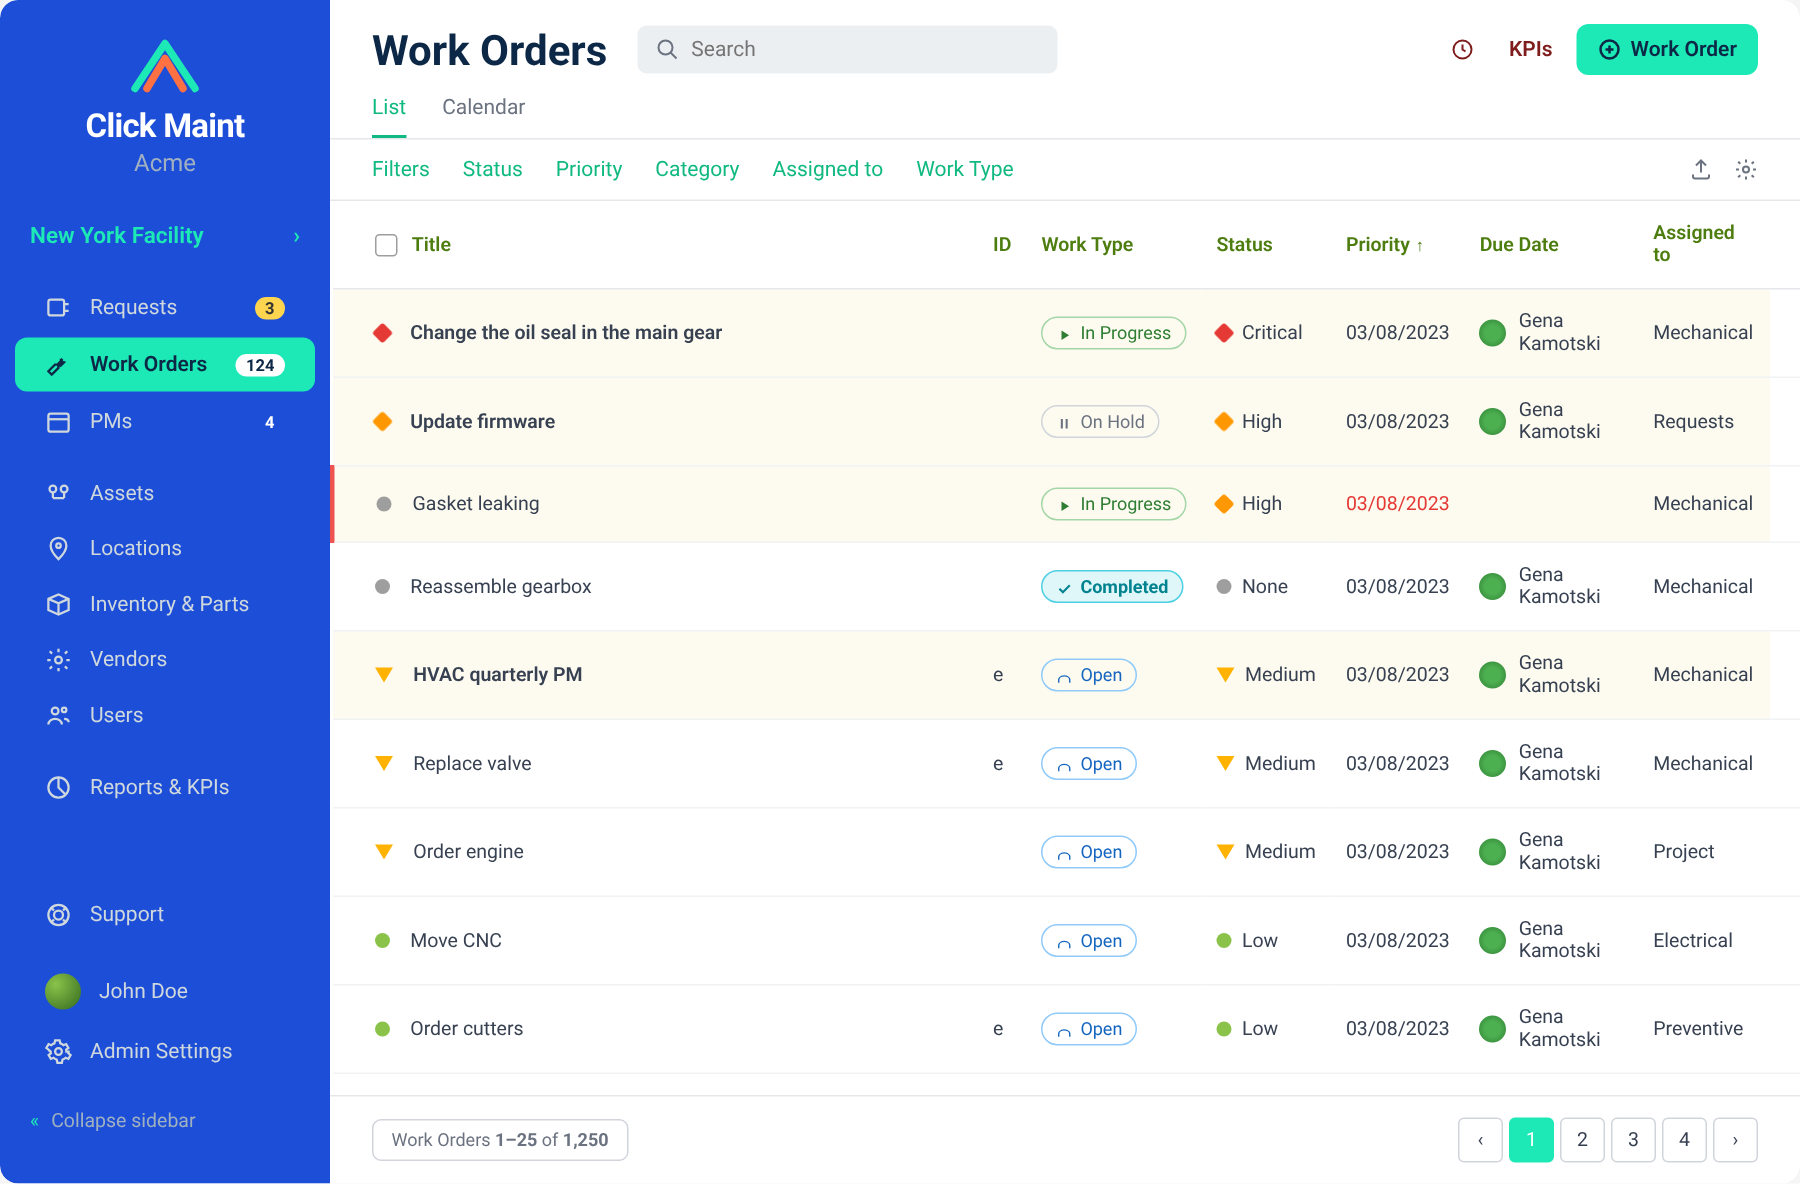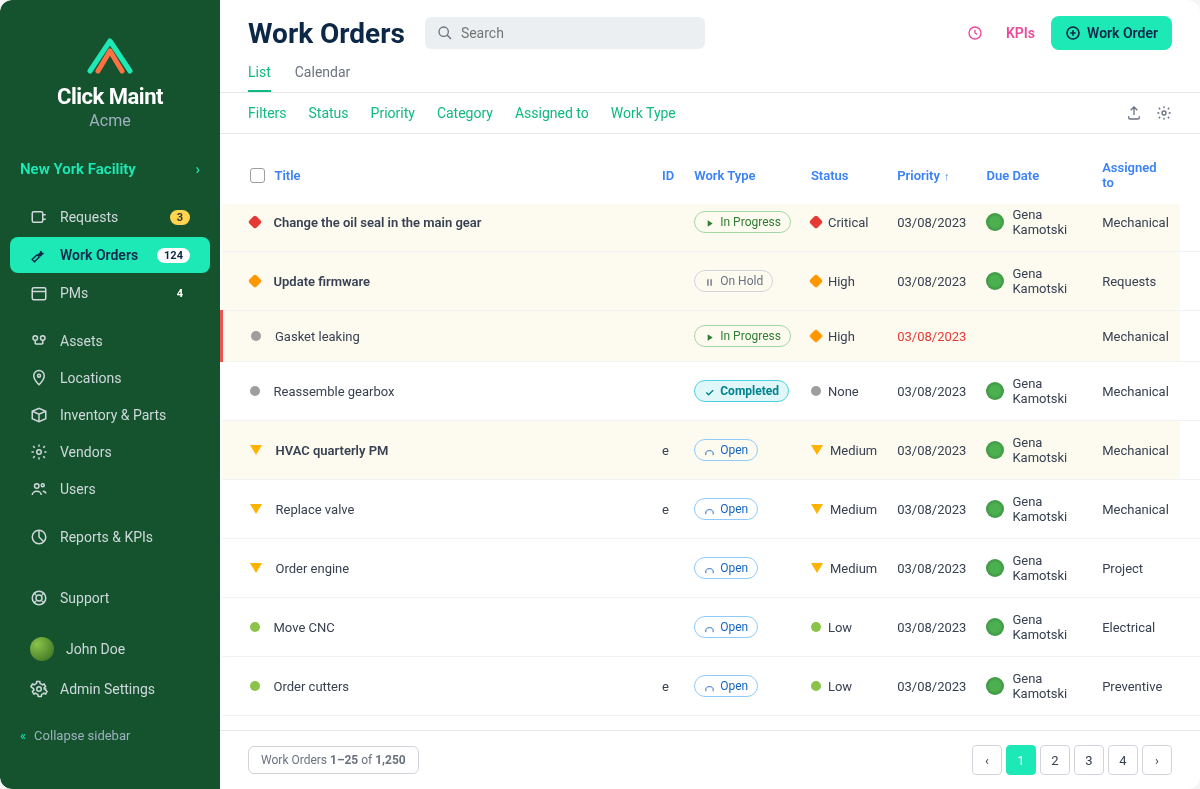--- a/index.html
+++ b/index.html
@@ -1,17 +1,17 @@
 <!DOCTYPE html>
 <html><head>
 <meta charset="utf-8">
 <style>
 * { margin: 0; padding: 0; box-sizing: border-box; font-family: -apple-system, BlinkMacSystemFont, 'Segoe UI', Roboto, sans-serif; }
 body { background: #f5f5f5; width: 1200px; height: 789px; overflow: hidden; border-radius: 12px; display: flex; }
-.sidebar { width: 220px; background: #14532d; color: #fff; display: flex; flex-direction: column; padding: 36px 0; border-radius: 12px 0 0 12px; }
+.sidebar { width: 220px; background: #1d4ed8; color: #fff; display: flex; flex-direction: column; padding: 24px 0; border-radius: 12px 0 0 12px; }
 .logo-area { text-align: center; margin-bottom: 20px; }
 .logo-triangle { width: 60px; height: 40px; margin: 0 auto 8px; }
 .logo-text { font-size: 22px; font-weight: 700; letter-spacing: -0.5px; }
 .logo-sub { font-size: 16px; color: #a0b0c0; margin-top: 2px; }
 .facility { display: flex; align-items: center; justify-content: space-between; padding: 10px 20px; color: #1de9b6; font-size: 15px; font-weight: 600; margin-bottom: 10px; cursor: pointer; }
 .nav-item { display: flex; align-items: center; padding: 9px 20px; font-size: 14px; color: #cfd8dc; cursor: pointer; margin: 1px 10px; border-radius: 8px; }
 .nav-item.active { background: #1de9b6; color: #0d2847; font-weight: 600; }
 .nav-item .icon { width: 18px; height: 18px; margin-right: 12px; display: flex; align-items: center; justify-content: center; }
 .nav-item .label { flex: 1; }
 .badge { background: #ffd54f; color: #333; font-size: 11px; font-weight: 700; padding: 1px 7px; border-radius: 10px; }
@@ -23,29 +23,29 @@
 .collapse .icon { margin-right: 8px; color: #1de9b6; }
 .main { flex: 1; background: #fff; border-radius: 0 12px 12px 0; display: flex; flex-direction: column; overflow: hidden; }
 .topbar { display: flex; align-items: center; padding: 16px 28px 0; gap: 20px; }
 .page-title { font-size: 28px; font-weight: 700; color: #0d2847; }
 .tabs { display: flex; gap: 24px; padding: 8px 28px 0; border-bottom: 1px solid #e5e7eb; }
 .tab { padding: 6px 0 10px; font-size: 14px; color: #6b7280; cursor: pointer; border-bottom: 2px solid transparent; }
 .tab.active { color: #10b981; border-bottom-color: #10b981; font-weight: 400; }
 .search { flex: 1; max-width: 280px; background: #eceff1; border-radius: 6px; padding: 8px 12px; display: flex; align-items: center; gap: 8px; color: #6b7280; }
 .search input { border: none; background: transparent; outline: none; flex: 1; font-size: 14px; }
 .top-actions { display: flex; align-items: center; gap: 16px; margin-left: auto; }
-.kpi-link { display: flex; gap: 23px; color: #ec4899; font-size: 14px; font-weight: 600; cursor: pointer; }
+.kpi-link { display: flex; gap: 23px; color: #7f1d1d; font-size: 14px; font-weight: 600; cursor: pointer; }
 .new-wo { background: #1de9b6; color: #0d2847; border: none; border-radius: 8px; padding: 9px 14px; font-size: 14px; font-weight: 600; display: flex; align-items: center; gap: 6px; cursor: pointer; }
 .filter-row { display: flex; align-items: center; padding: 12px 28px; gap: 22px; border-bottom: 1px solid #e5e7eb; }
 .filter { color: #10b981; font-size: 14px; cursor: pointer; }
 .filter-actions { margin-left: auto; display: flex; gap: 14px; color: #6b7280; }
 .filter-actions span { cursor: pointer; }
 .table-wrap { flex: 1; overflow: auto; }
 table { width: 100%; border-collapse: collapse; }
-thead th { text-align: left; font-size: 13px; font-weight: 600; color: #3b82f6; padding: 14px 10px; border-bottom: 1px solid #e5e7eb; background: #fff; position: sticky; top: 12px; }
+thead th { text-align: left; font-size: 13px; font-weight: 600; color: #4d7c0f; padding: 14px 10px; border-bottom: 1px solid #e5e7eb; background: #fff; position: sticky; top: 0; }
 thead th:first-child { padding-left: 28px; width: 44%; }
 tbody tr { border-bottom: 1px solid #f0f2f4; }
 tbody td { padding: 14px 10px; font-size: 13px; color: #374151; vertical-align: middle; }
 tbody td:first-child { padding-left: 28px; }
 tbody tr.hl { background: #fdfbf0; }
 tbody tr.hl2 { background: #fdfbf0; border-left: 3px solid #ef5350; }
 .title-cell { display: flex; align-items: center; gap: 14px; }
 .pri-dot { width: 10px; height: 10px; border-radius: 2px; transform: rotate(45deg); flex-shrink: 0; }
 .pri-dot.tri { width: 0; height: 0; border-left: 6px solid transparent; border-right: 6px solid transparent; border-top: 10px solid; transform: none; border-radius: 0; background: transparent; }
 .pri-dot.circ { border-radius: 50%; transform: none; }

